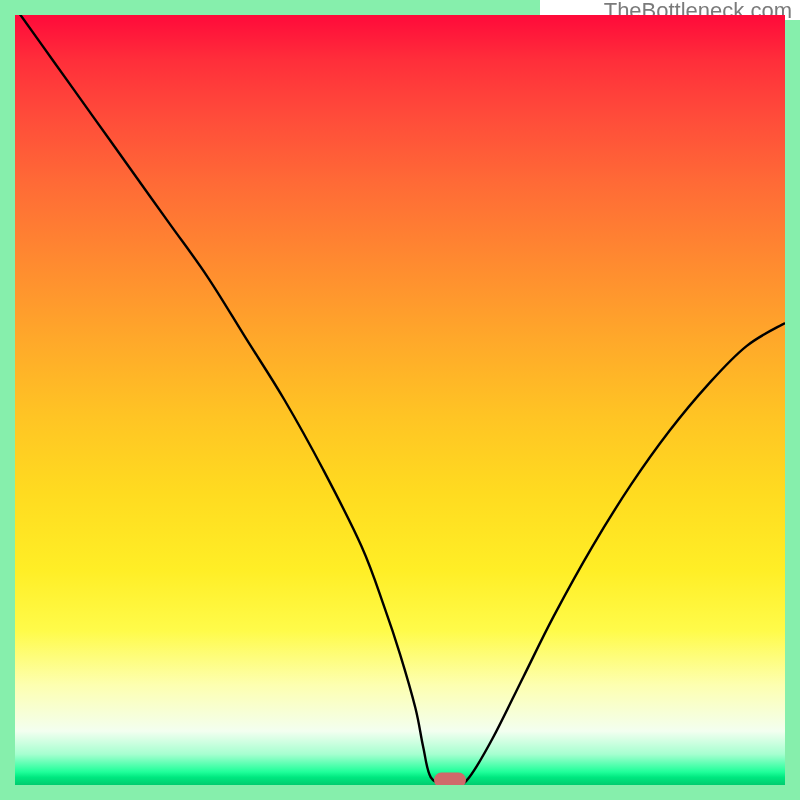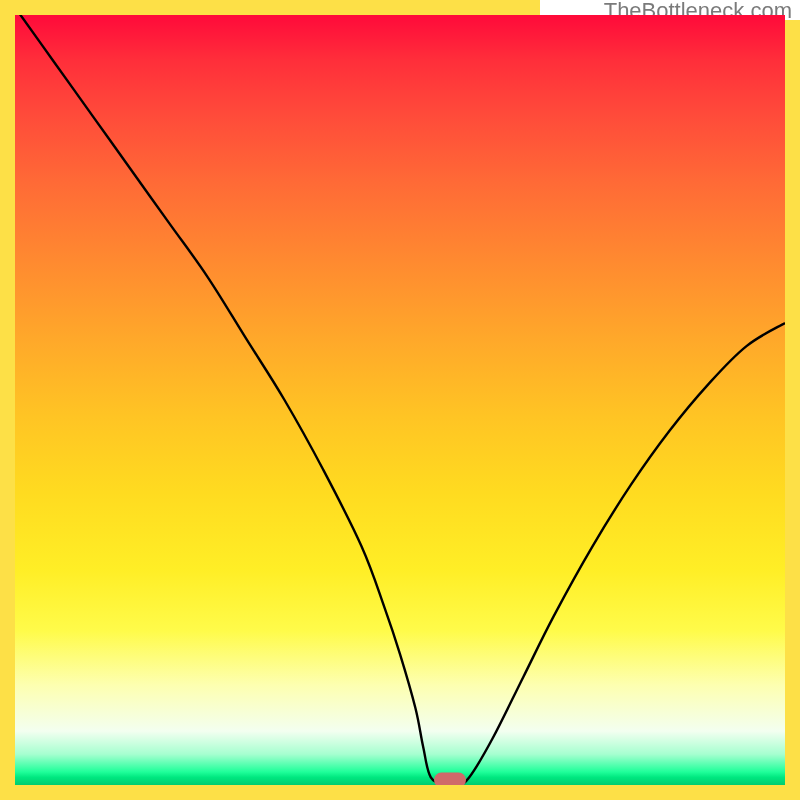--- a/index.html
+++ b/index.html
@@ -8,21 +8,21 @@
     width: 800px;
     height: 800px;
     background: #000;
     overflow: hidden;
     font-family: Arial, Helvetica, sans-serif;
   }
   .frame {
     position: relative;
     width: 800px;
     height: 800px;
-    background: #fde047;
+    background: #86efac;
   }
   .plot {
     position: absolute;
     left: 15px;
     top: 15px;
     width: 770px;
     height: 770px;
     background: linear-gradient(to bottom,
       #ff0a3a 0%,
       #ff2f3a 6%,

